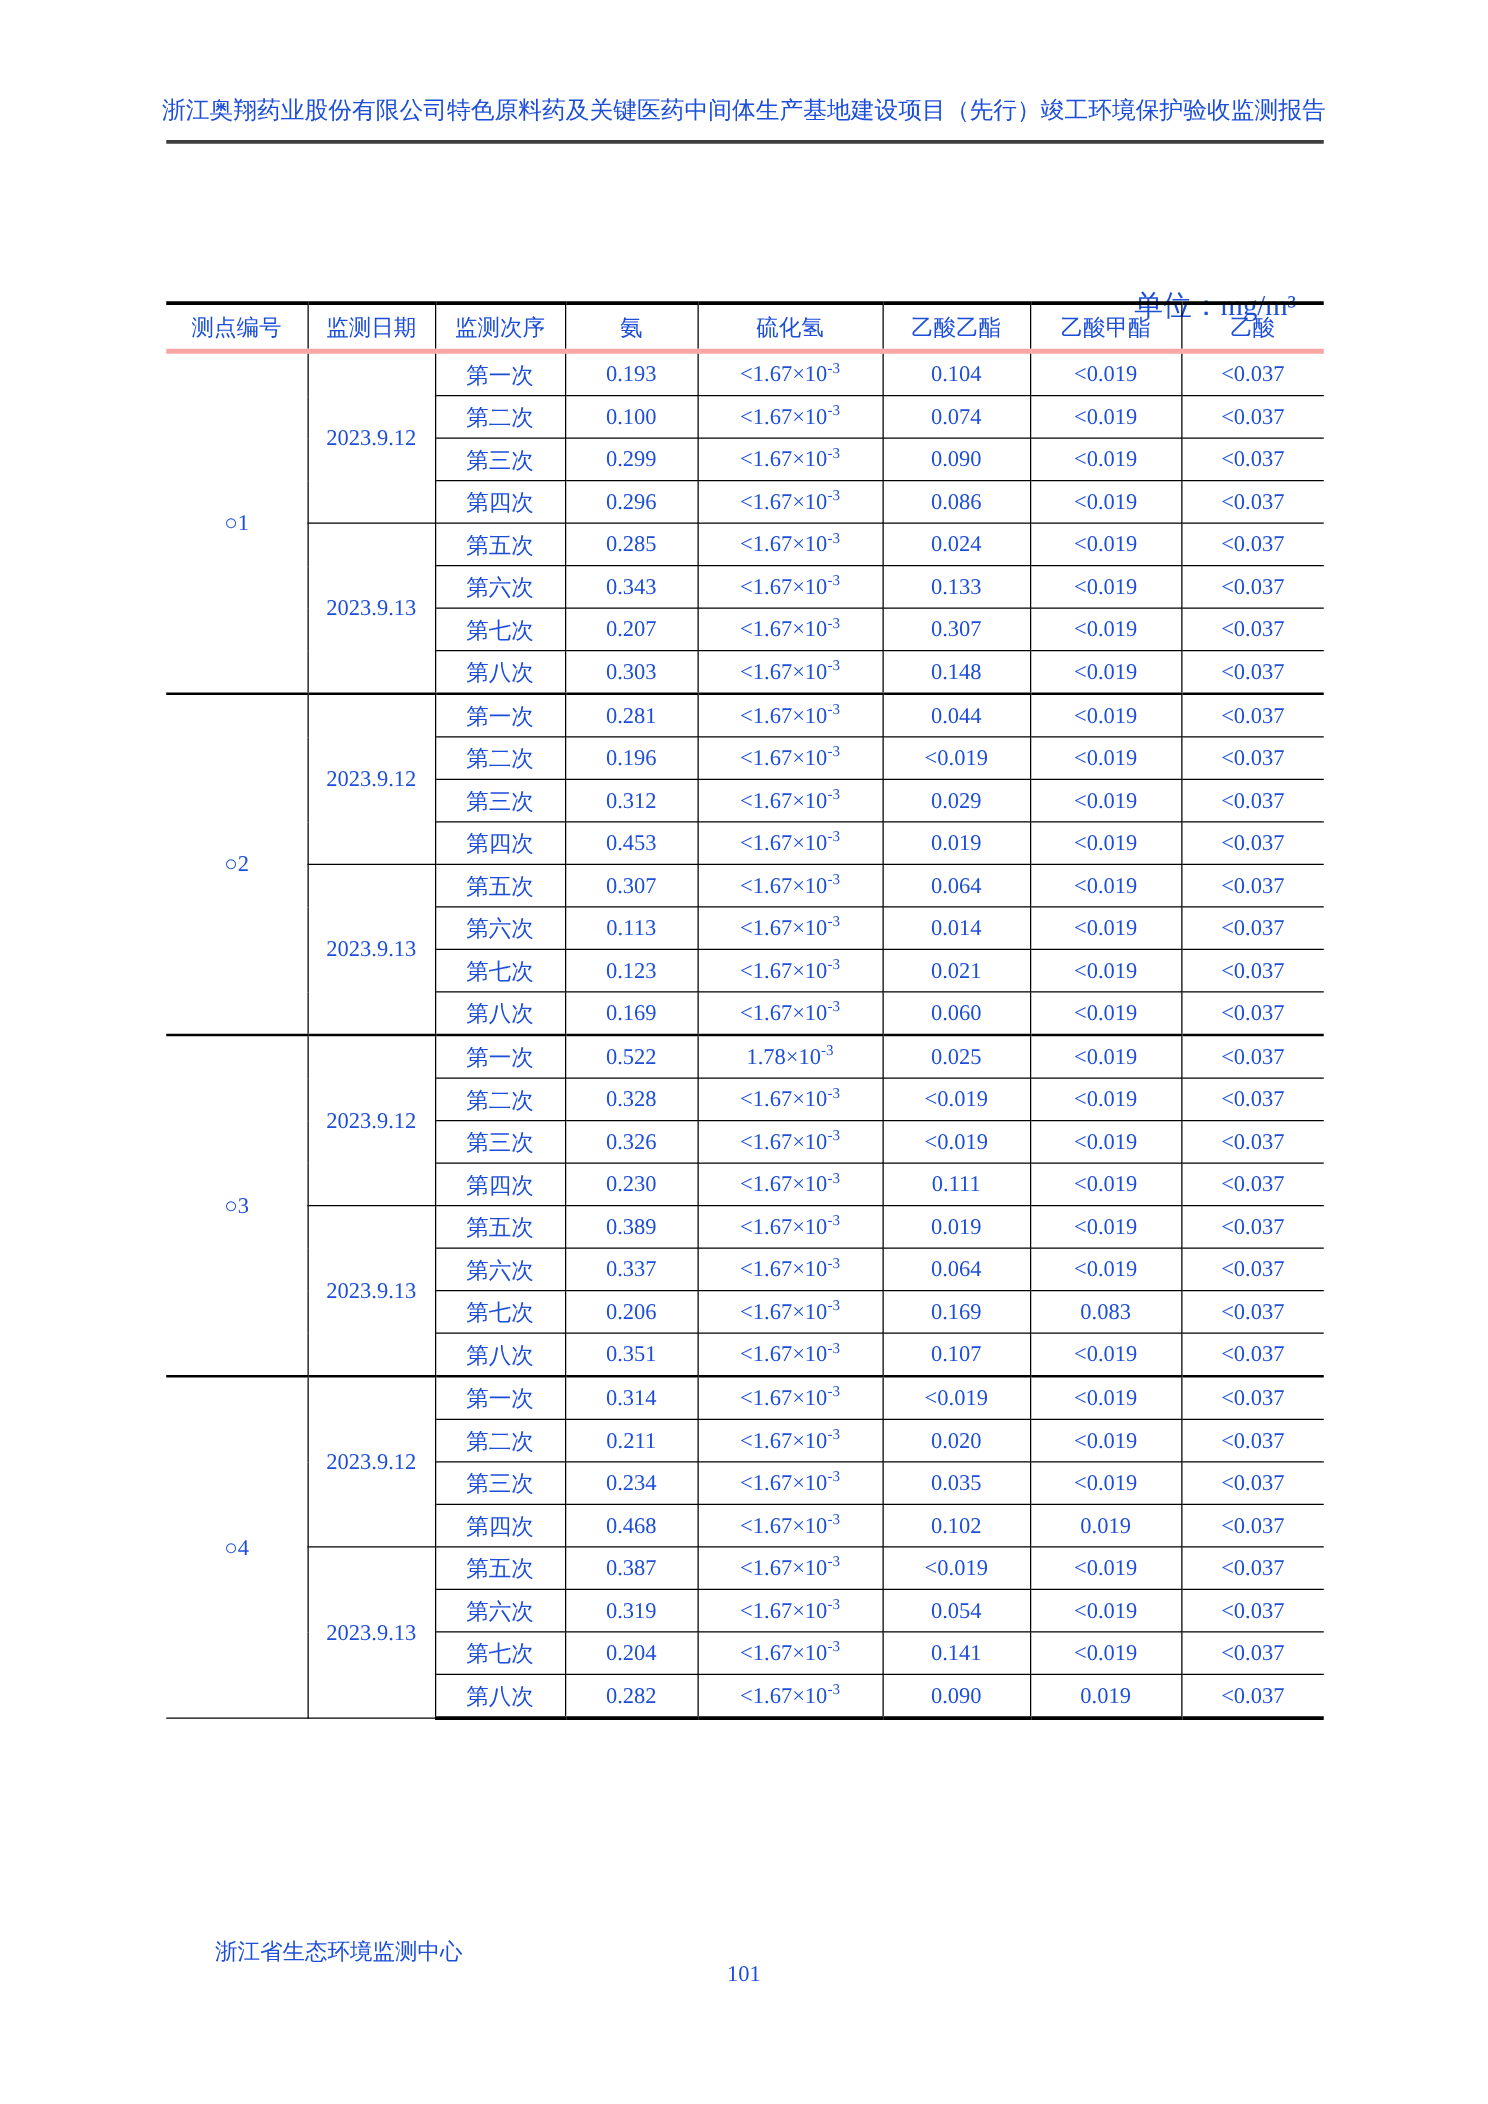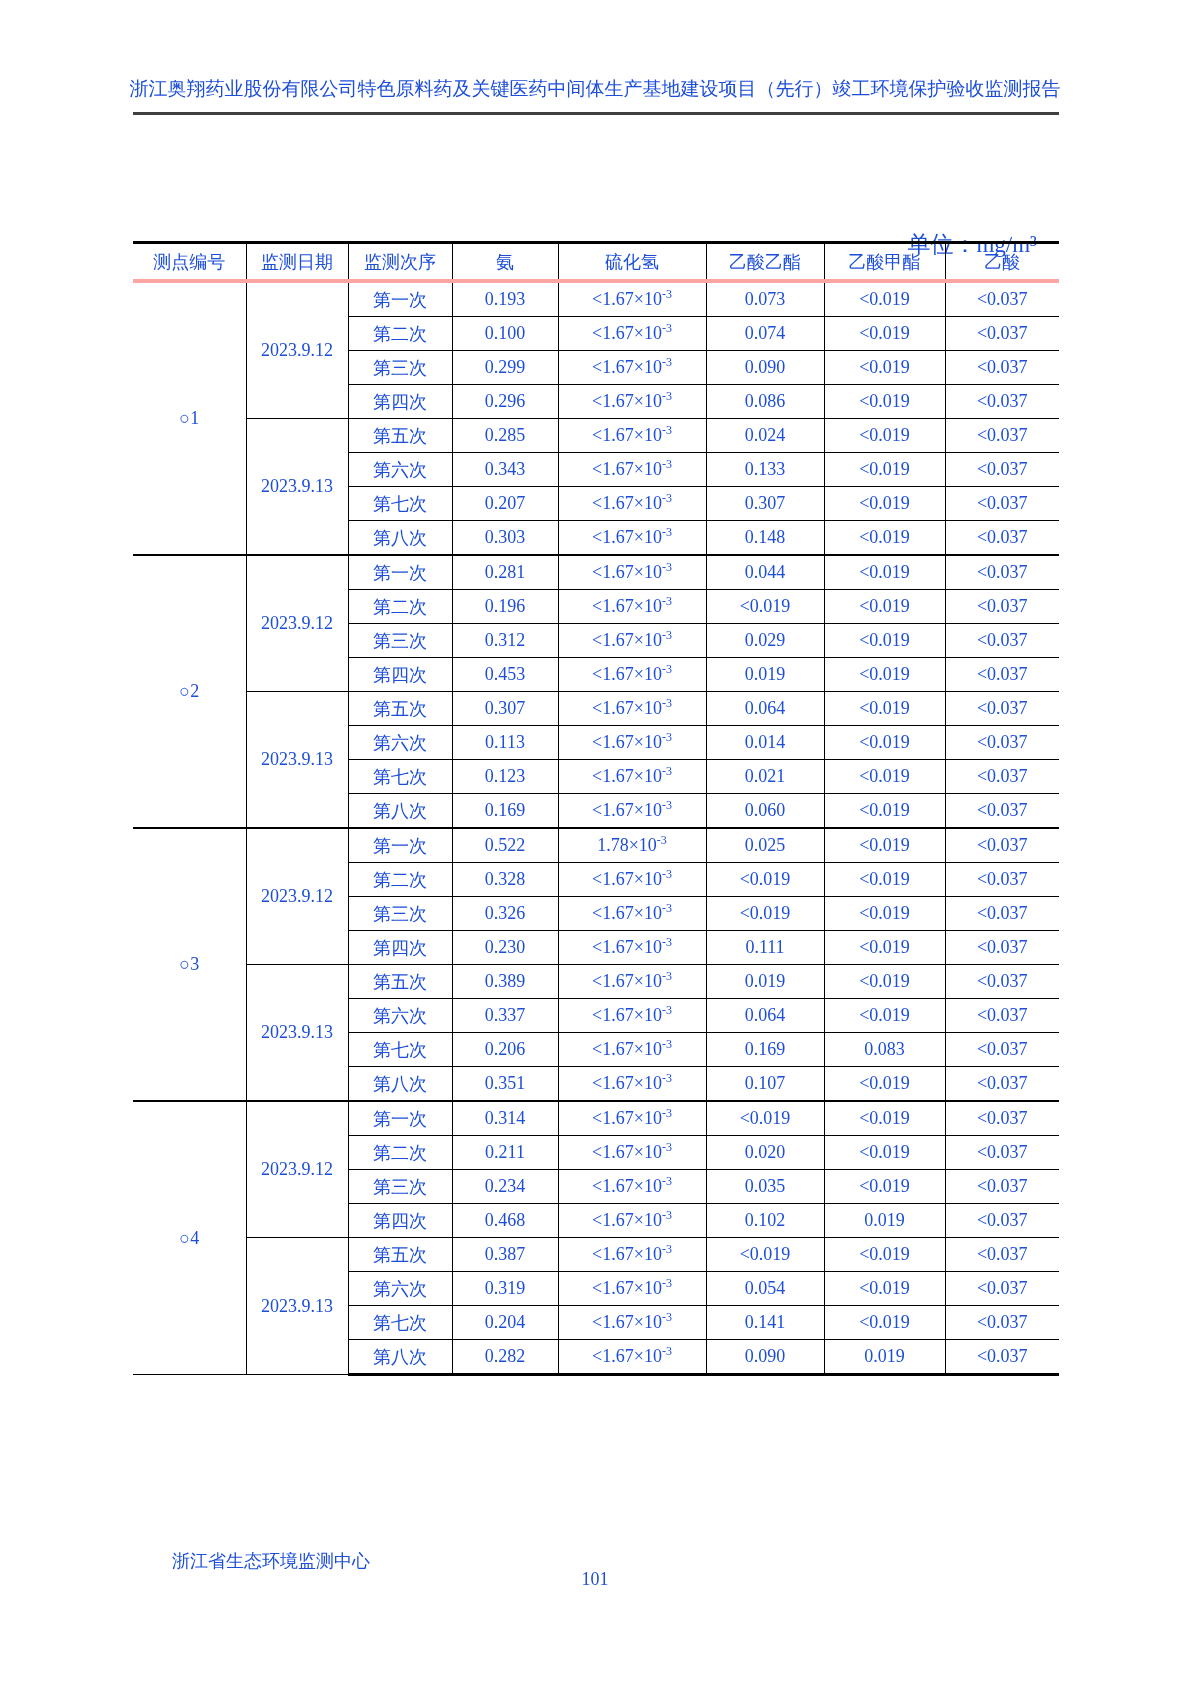--- a/index.html
+++ b/index.html
@@ -93,21 +93,21 @@
         <th>乙酸</th>
       </tr>
     </thead>
     <tbody id="table-body">
         <tr>
           <td rowspan="8" class="cell-point">○1</td>
           <td rowspan="4" class="cell-date">2023.9.12</td>
           <td class="cell-seq">第一次</td>
           <td>0.193</td>
           <td>&lt;1.67×10<sup>-3</sup></td>
-          <td>0.073</td>
+          <td>0.104</td>
           <td>&lt;0.019</td>
           <td class="cell-last">&lt;0.037</td>
         </tr>
         <tr>
           <td class="cell-seq">第二次</td>
           <td>0.100</td>
           <td>&lt;1.67×10<sup>-3</sup></td>
           <td>0.074</td>
           <td>&lt;0.019</td>
           <td class="cell-last">&lt;0.037</td>

